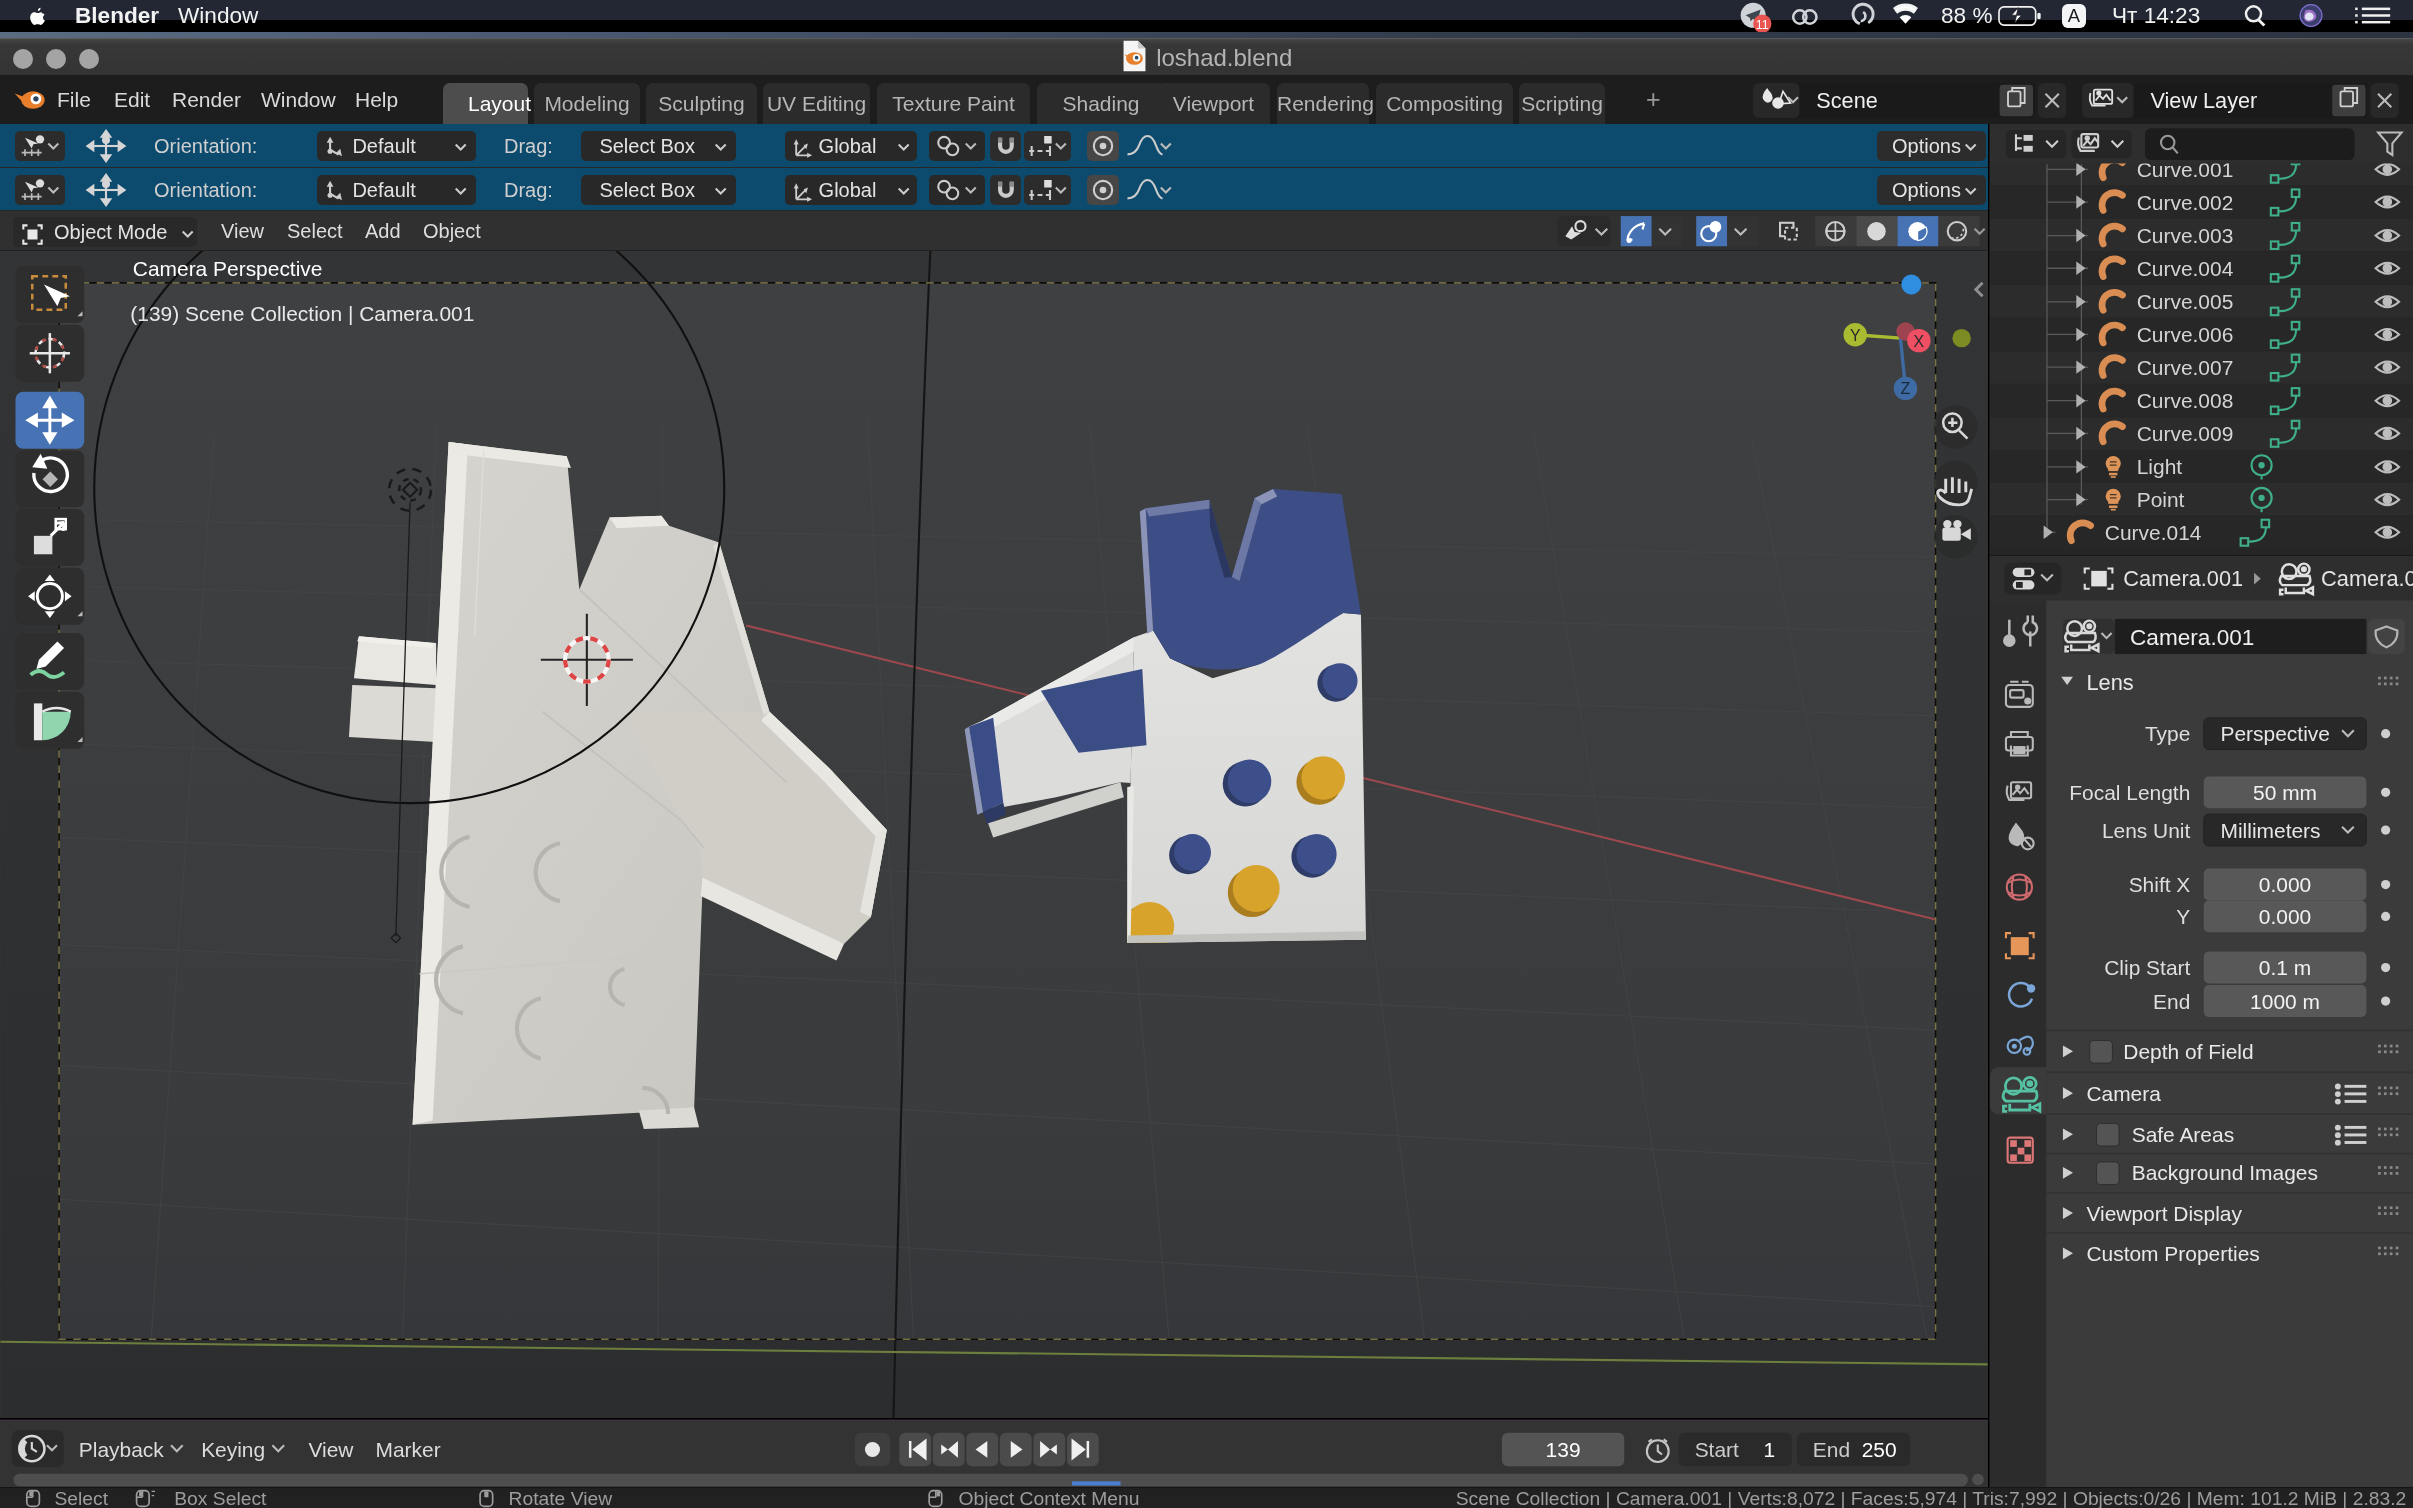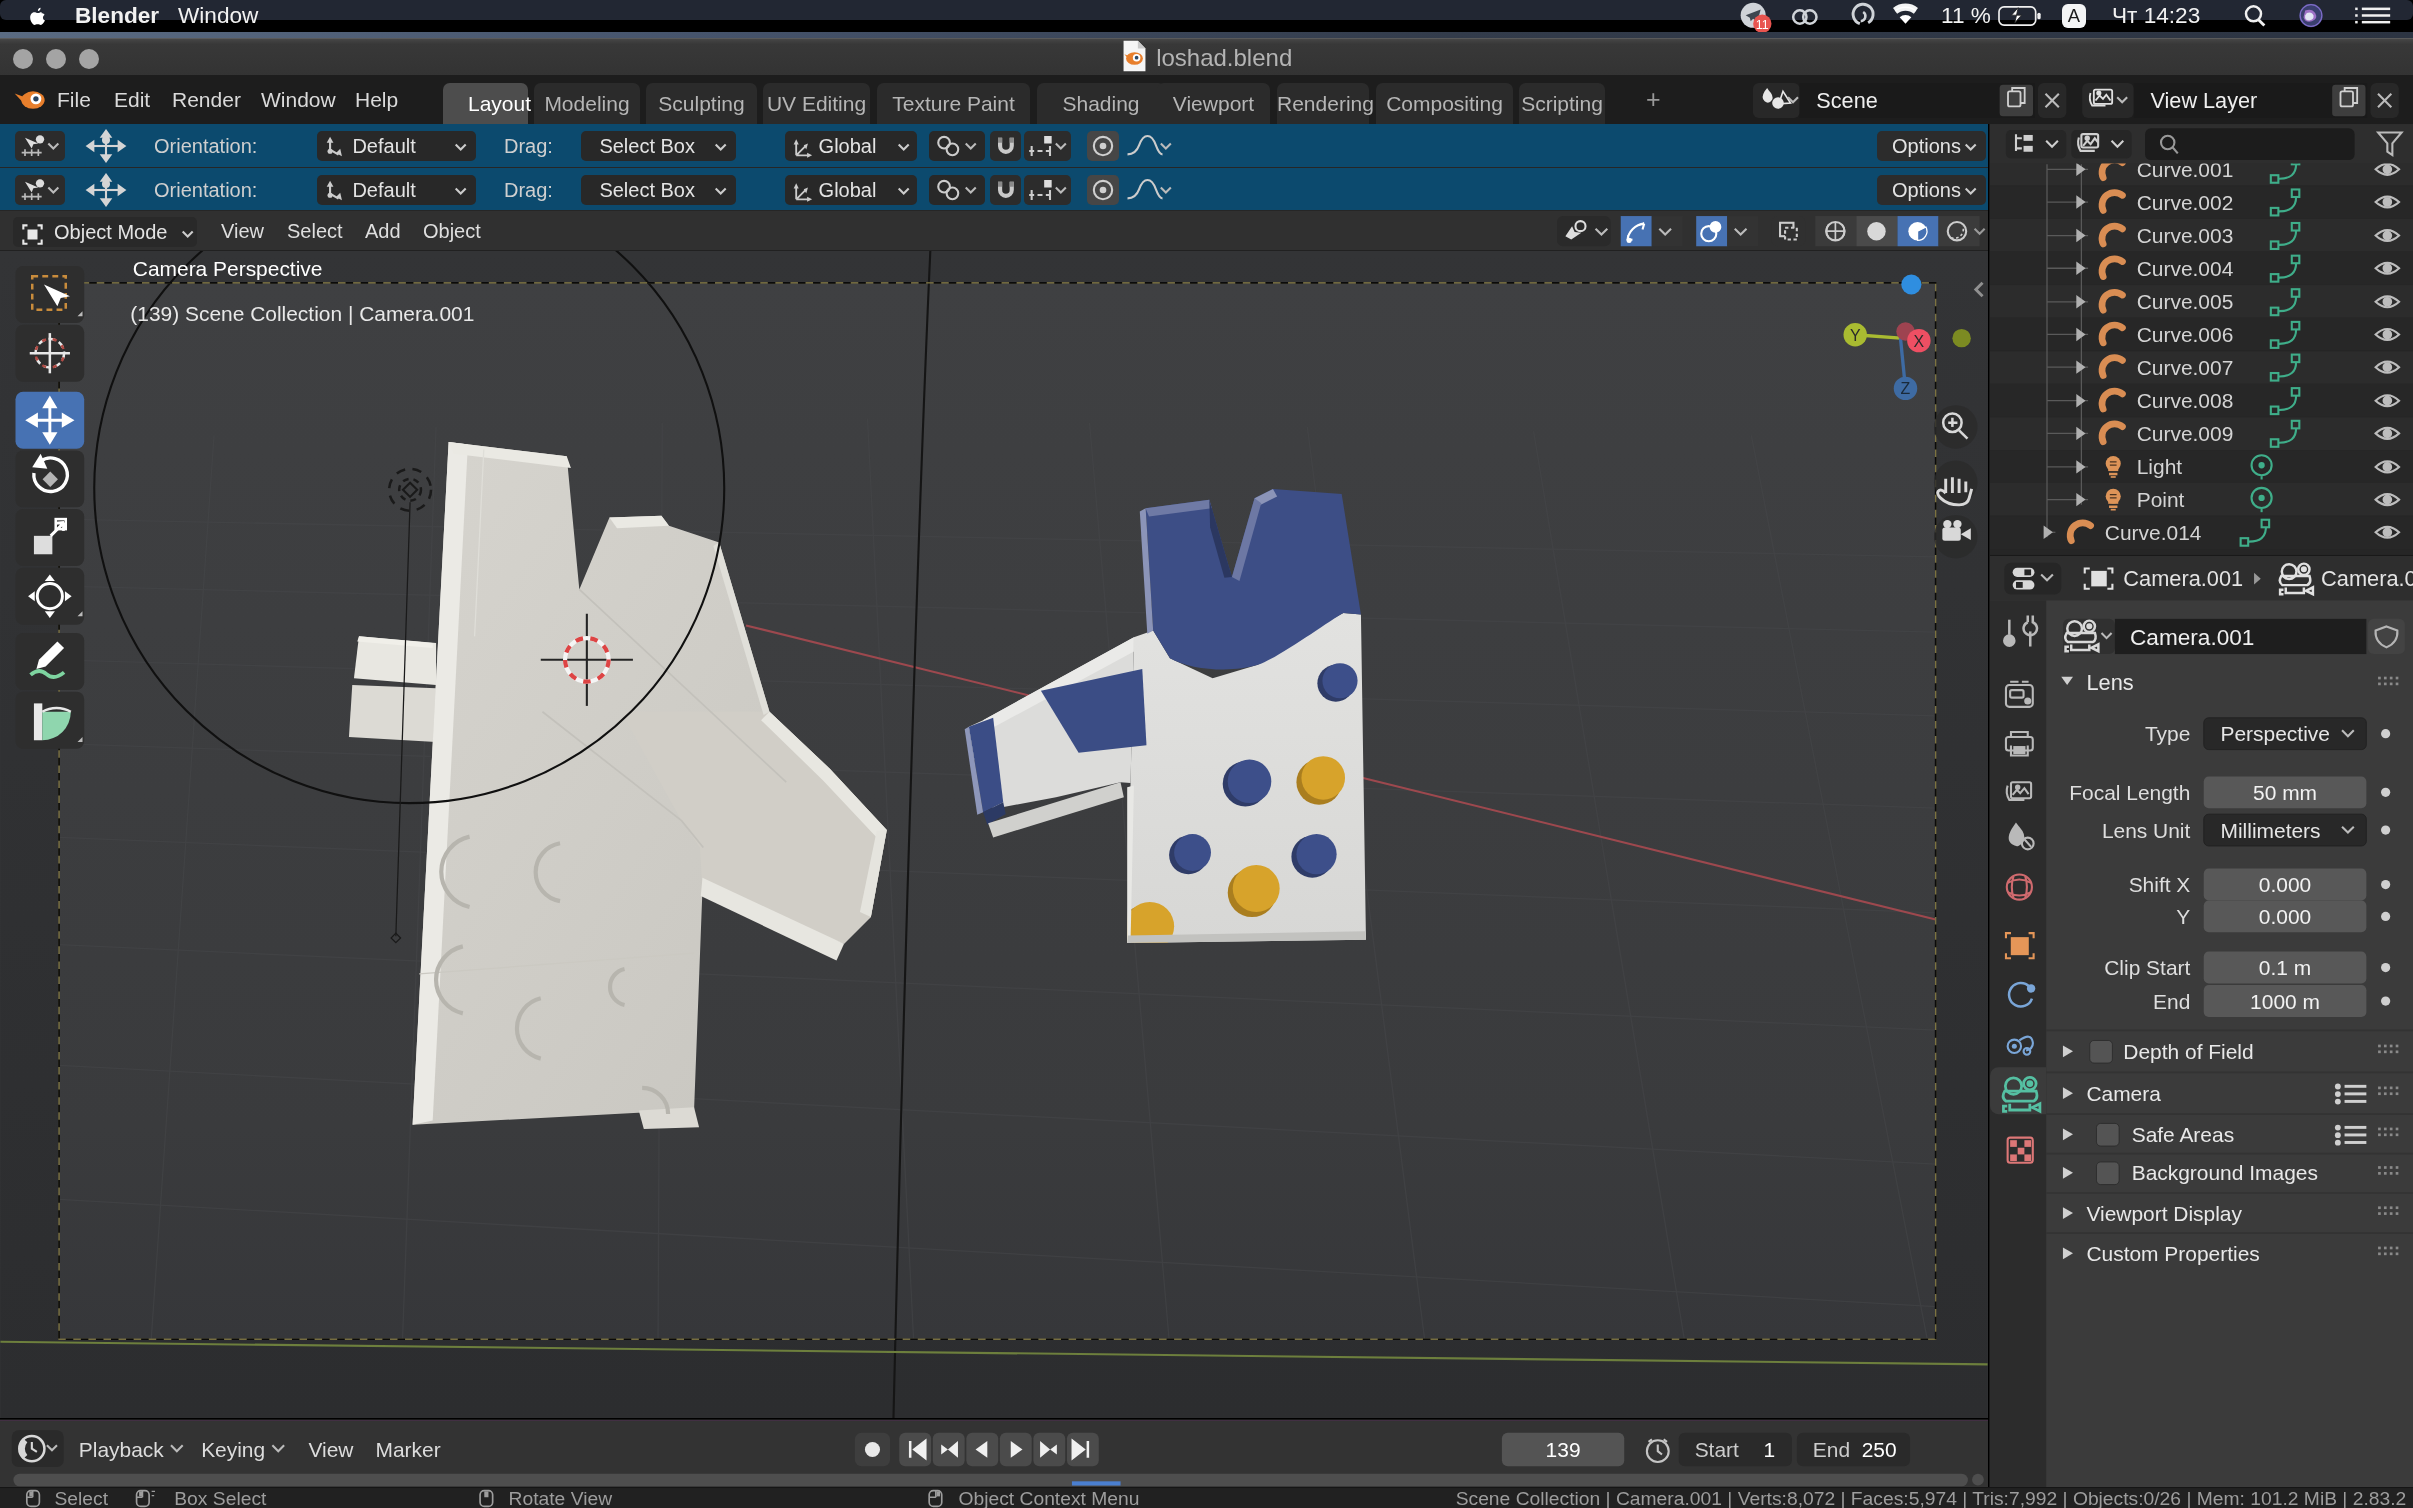--- a/index.html
+++ b/index.html
@@ -1,20 +1,20 @@
 <!DOCTYPE html>
 <html style="font-size:13.4px"><head>
 <meta charset="utf-8">
 <style>
 *{margin:0;padding:0;box-sizing:border-box;}
 html,body{width:2413px;height:1508px;background:#000;}
 body{font-family:"Liberation Sans",sans-serif;position:relative;overflow:hidden;color:#ddd;}
 .abs{position:absolute;}
 
-#menubar{left:0;top:0;width:2413px;height:20px;background:#222733;color:#f2f2f2;border-radius:6px;}
+#menubar{left:0;top:0;width:2413px;height:20px;background:#222733;color:#f2f2f2;}
 #menubar .mtxt{position:absolute;top:0;height:32px;line-height:32px;font-size:22.6px;}
 
 #titlebar{left:0;top:38px;width:2413px;height:39px;background:linear-gradient(#464646,#383838 14%,#333333);border-bottom:0.8px solid #1a1a1a;border-top:0.8px solid #5a5a5a;}
 .tl{position:absolute;top:49px;width:20px;height:20px;border-radius:50%;background:#a4a4a4;}
 #titletext{position:absolute;top:38px;left:0;width:2413px;height:39px;line-height:39px;text-align:center;color:#b4b4b4;font-size:24px;}
 
 #topbar{left:0;top:75px;width:2413px;height:49px;background:#1d1d1d;}
 #topbar .menu{position:absolute;top:0;height:49px;line-height:49px;font-size:21px;color:#dadada;}
 .wtab{position:absolute;top:7.5px;height:41px;line-height:41px;border-radius:6.7px 6.7px 0 0;background:#2b2b2b;color:#b5b5b5;font-size:21px;text-align:center;}
 .wtab.act{background:#4d4d4d;color:#fff;}
@@ -34,21 +34,21 @@
 
 #statusbar{left:0;top:1487px;width:2413px;height:21px;background:#212121;border-top:0.8px solid #151515;color:#9d9d9d;font-size:18.4px;}
 .ddch{display:inline-block;vertical-align:middle;}
 </style>
 </head>
 <body>
 
 <div class="abs" id="menubar">
   <div class="mtxt" style="left:75px;font-weight:bold;">Blender</div>
   <div class="mtxt" style="left:178px;">Window</div>
-  <div class="mtxt" style="left:1941px;">11 %</div>
+  <div class="mtxt" style="left:1941px;">88 %</div>
   <div class="mtxt" style="left:2112px;">Чт 14:23</div>
   <svg class="abs" style="left:25px;top:4.2px;" width="25" height="25" viewBox="0 0 30 30">
     <path d="M15.5,8.5 c2,-0.2 3.4,-1.7 3.2,-4 c-1.9,0.2 -3.4,1.9 -3.2,4 z M20,10 c-1.8,-0.2 -3,0.9 -4.4,0.9 c-1.4,0 -2.8,-0.9 -4.3,-0.9 c-2.2,0.1 -5.1,2 -5.1,6.2 c0,4.3 3.2,9 5.2,9 c1.2,0 1.9,-0.8 3.8,-0.8 c1.9,0 2.4,0.8 3.8,0.8 c2,0 4.6,-4.3 4.9,-5.6 c-2.7,-1 -3.3,-5 -0.4,-6.8 c-1,-1.4 -2.4,-1.8 -3.5,-1.8 z" fill="#fff"></path>
   </svg>
   <svg class="abs" style="left:1736px;top:1.7px;" width="176px" height="30" viewBox="0 0 210 36">
     <circle cx="20" cy="16" r="15" fill="#cfd3d8"></circle>
     <path d="M11,16 l18,-7 -4,15 -5,-4 -3,3 -1,-4 z" fill="#3e4650"></path>
     <circle cx="31" cy="26" r="11" fill="#e8544f"></circle>
     <text x="31" y="32" font-size="15" fill="#fff" text-anchor="middle" font-family="Liberation Sans,sans-serif">11</text>
     <g fill="none" stroke="#cfd3d8" stroke-width="3">

